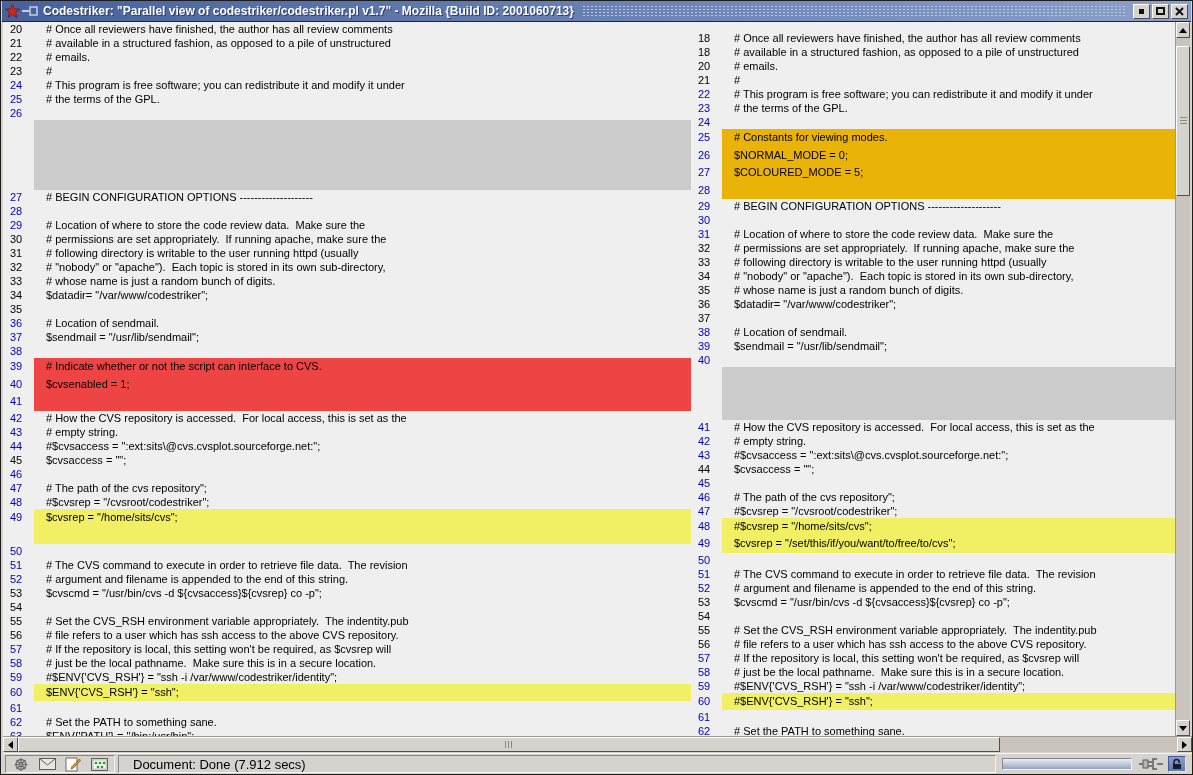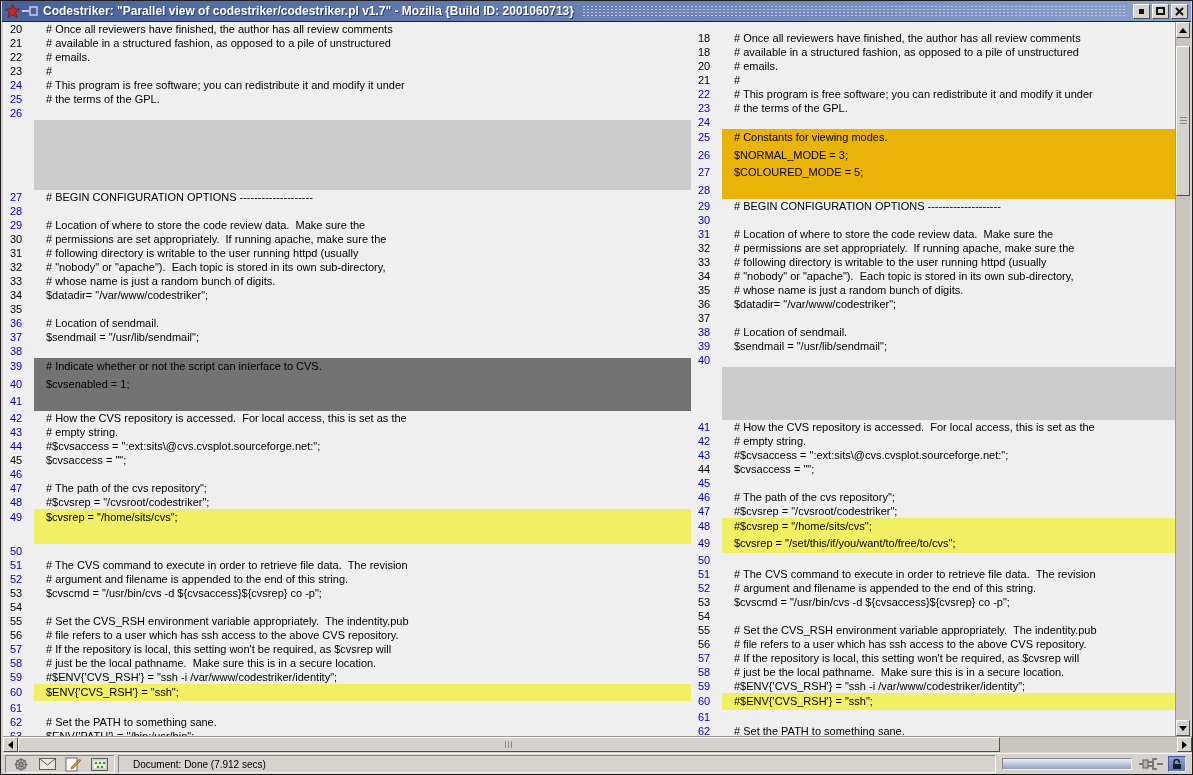--- a/index.html
+++ b/index.html
@@ -32,21 +32,21 @@
   .pane-right{width:486px;margin-top:9px;}
   .row{display:flex;height:14px;line-height:14px;}
   .row.tall{height:17.5px;line-height:17.5px;}
   .num{width:31px;flex:none;box-sizing:border-box;padding-left:7px;
     font-size:11px;color:#000;}
   .num .lnk{color:#0000bf;cursor:pointer;}
   .text{flex:1;font-size:11px;color:#000;white-space:pre;padding-left:12px;
     overflow:hidden;}
   .hl-gray{background:#cbcbcb;}
   .hl-green{background:#eab308;}
-  .hl-red{background:#737373;}
+  .hl-red{background:#ef4444;}
   .hl-yellow{background:#f1ef63;}
   
   .vscroll{position:absolute;right:2px;top:21px;width:15px;height:714px;
     background:#c9c5be;border-left:1px solid #9d9a94;box-sizing:border-box;}
   .sbtn{position:absolute;width:14px;height:16px;background:#d6d3ce;box-sizing:border-box;
     border-top:1px solid #fff;border-left:1px solid #fff;
     border-right:1px solid #4e4e4e;border-bottom:1px solid #4e4e4e;
     display:flex;align-items:center;justify-content:center;}
   .vscroll .up{top:0;left:0;}
   .vscroll .down{bottom:0;left:0;}
@@ -73,21 +73,21 @@
   .tri-left{border-top:4px solid transparent;border-bottom:4px solid transparent;border-right:5px solid #000;}
   .tri-right{border-top:4px solid transparent;border-bottom:4px solid transparent;border-left:5px solid #000;}
   
   .statusbar{position:absolute;left:2px;top:752px;width:1189px;height:20px;
     background:#d6d3ce;border-top:1px solid #f7f6f4;display:flex;align-items:center;}
   .panel{height:18px;box-sizing:border-box;display:flex;align-items:center;
     border:1px solid;border-color:#868686 #f5f4f2 #f5f4f2 #868686;}
   .component-bar{margin-left:2px;padding:0 5px;gap:6px;}
   .comp-btn{width:20px;height:15px;display:flex;align-items:center;justify-content:center;cursor:pointer;}
   .status-panel{flex:1;margin-left:3px;padding-left:14px;}
-  .status-text{font-size:10px;color:#000;white-space:nowrap;}
+  .status-text{font-size:13px;color:#000;white-space:nowrap;}
   .progress{width:130px;height:12px;margin-left:6px;box-sizing:border-box;
     border:1px solid;border-color:#868686 #f5f4f2 #f5f4f2 #868686;
     background:linear-gradient(to bottom,#e9edf4 0%,#c6cedd 45%,#8fa2c2 100%);}
   .plug{width:26px;height:14px;margin-left:6px;display:flex;align-items:center;justify-content:center;cursor:pointer;}
   .lockbtn{width:18px;height:16px;margin:0 6px 0 4px;box-sizing:border-box;
     background:linear-gradient(to bottom,#8ba0c8,#5f7bac);
     border:1px solid;border-color:#42599c #dfe6f2 #dfe6f2 #42599c;
     display:flex;align-items:center;justify-content:center;cursor:pointer;}
 </style>
 </head>
@@ -347,21 +347,21 @@
         <div class="row">
           <div class="num"><span class="lnk">24</span></div>
           <div class="text"></div>
         </div>
         <div class="row tall">
           <div class="num"><span class="lnk">25</span></div>
           <div class="text hl-green"># Constants for viewing modes.</div>
         </div>
         <div class="row tall">
           <div class="num"><span class="lnk">26</span></div>
-          <div class="text hl-green">$NORMAL_MODE = 3;</div>
+          <div class="text hl-green">$NORMAL_MODE = 0;</div>
         </div>
         <div class="row tall">
           <div class="num"><span class="lnk">27</span></div>
           <div class="text hl-green">$COLOURED_MODE = 5;</div>
         </div>
         <div class="row tall">
           <div class="num"><span class="lnk">28</span></div>
           <div class="text hl-green"></div>
         </div>
         <div class="row">

